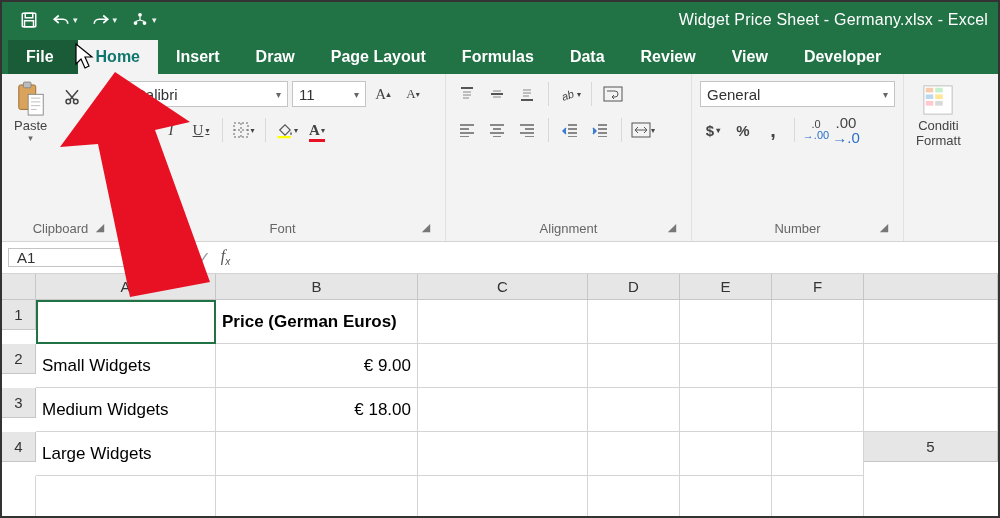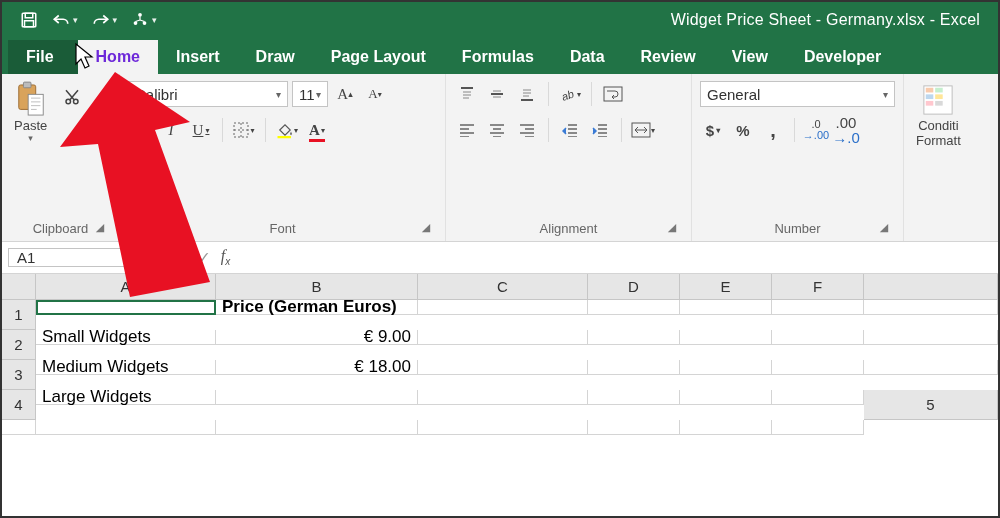--- a/index.html
+++ b/index.html
@@ -3,26 +3,26 @@
 <meta charset="utf-8">
 <style>
   * { box-sizing: border-box; margin: 0; padding: 0; font-family: "Segoe UI", Arial, sans-serif; }
   body { width: 1000px; height: 518px; background: #fff; overflow: hidden; position: relative; border: 2px solid #333; }
 
   .titlebar { height: 36px; background: #217346; display: flex; align-items: center; color: #fff; font-size: 13px; }
   .qat { display: flex; align-items: center; gap: 14px; padding-left: 18px; }
   .qat-item { display: flex; align-items: center; color: #fff; font-size: 15px; cursor: pointer; }
   .qat-item svg { display: block; }
   .dd { font-size: 9px; margin-left: 3px; opacity: .9; }
-  .title-text { flex: 1; text-align: right; padding-right: 18px; font-size: 16px; letter-spacing: .2px; }
+  .title-text { flex: 1; text-align: right; padding-right: 10px; font-size: 16px; letter-spacing: .2px; }
 
   .tabs { height: 36px; background: #217346; display: flex; align-items: flex-end; color: #fff; position: relative; font-weight: bold; }
   .tab { padding: 8px 18px 8px 18px; font-size: 16px; cursor: pointer; color: #fff; }
   .tab.file { background: #1a5c38; margin-left: 6px; padding-right: 24px; position: relative; }
-  .tab.active { background: #f3f3f3; color: #6d28d9; }
+  .tab.active { background: #f3f3f3; color: #0f766e; }
   .cursor-arrow { position: absolute; left: 72px; top: 4px; z-index: 50; pointer-events: none; }
 
   .ribbon { background: #f3f3f3; border-bottom: 1px solid #d4d4d4; height: 168px; display: flex; position: relative; }
   .group { border-right: 1px solid #e1e1e1; display: flex; flex-direction: column; position: relative; padding: 6px 8px 2px 8px; }
   .group-body { flex: 1; display: flex; align-items: flex-start; gap: 8px; }
   .group-label { height: 22px; font-size: 13px; color: #666; text-align: center; display: flex; align-items: center; justify-content: center; position: relative; }
   .launcher { position: absolute; right: 4px; bottom: 4px; width: 14px; height: 14px; color: #777; font-size: 11px; }
   .btn { display: flex; flex-direction: column; align-items: center; font-size: 13px; color: #444; cursor: pointer; padding: 2px 4px; }
   .btn .ico { width: 32px; height: 36px; display: flex; align-items: center; justify-content: center; }
   .row { display: flex; align-items: center; gap: 4px; height: 28px; }
@@ -34,21 +34,21 @@
   .formula-bar { height: 32px; background: #fff; border-bottom: 1px solid #d4d4d4; display: flex; align-items: center; }
   .namebox { width: 152px; border: 1px solid #c4c4c4; margin: 3px 0 3px 6px; display: flex; align-items: center; padding: 0 8px; font-size: 15px; color: #333; }
   .namebox .caret { margin-left: auto; font-size: 10px; color: #666; }
   .fx-btns { display: flex; align-items: center; gap: 10px; padding: 0 14px; color: #999; }
   .fx-input { flex: 1; border-left: 1px solid #e8e8e8; }
 
   .grid { display: grid; grid-template-columns: 34px 180px 202px 170px 92px 92px 92px 1fr; }
   .hdr { background: #e6e6e6; border-right: 1px solid #c6c6c6; border-bottom: 1px solid #c6c6c6; height: 26px; display: flex; align-items: center; justify-content: center; font-size: 15px; color: #333; }
   .hdr.corner { background: #e6e6e6; }
   .rowhdr { background: #e6e6e6; border-right: 1px solid #c6c6c6; border-bottom: 1px solid #c6c6c6; height: 30px; display: flex; align-items: center; justify-content: center; font-size: 15px; color: #333; }
-  .cell { border-right: 1px solid #d4d4d4; border-bottom: 1px solid #d4d4d4; height: 15px; padding: 0 6px; display: flex; align-items: center; font-size: 17px; color: #000; }
+  .cell { border-right: 1px solid #d4d4d4; border-bottom: 1px solid #d4d4d4; height: 44px; padding: 0 6px; display: flex; align-items: center; font-size: 17px; color: #000; }
   .cell.right { justify-content: flex-end; }
   .cell.selected { outline: 2px solid #217346; outline-offset: -2px; }
   .cell.hdrcell { font-weight: 700; }
 
   .big-arrow { position: absolute; left: 58px; top: 70px; z-index: 60; pointer-events: none; }
 
   .sep { width:1px; background:#d9d9d9; margin:2px 4px; align-self:stretch; }
 </style>
 </head>
 <body>
@@ -137,21 +137,21 @@
       </div>
   </div>
 
   <div class="group" style="width:326px">
     <div class="group-body" style="flex-direction:column;gap:8px;width:100%">
       <div class="row" style="width:100%">
         <div class="combo" style="width:160px">
             <span>Calibri</span>
             <span class="caret">▾</span>
           </div>
-        <div class="combo" style="width:36px">
+        <div class="combo" style="width:74px">
             <span>11</span>
             <span class="caret">▾</span>
           </div>
         <div class="mini" style="font-family:serif">A<span style="font-size:9px;vertical-align:super">▴</span></div>
         <div class="mini" style="font-family:serif;font-size:13px">A<span style="font-size:8px;vertical-align:super">▾</span></div>
       </div>
       <div class="row">
         <div class="mini" style="font-weight:700;font-family:serif">B</div>
         <div class="mini" style="font-style:italic;font-family:serif">I</div>
         <div class="mini" style="text-decoration:underline;font-family:serif">U<span style="font-size:8px;margin-left:2px">▾</span></div>

